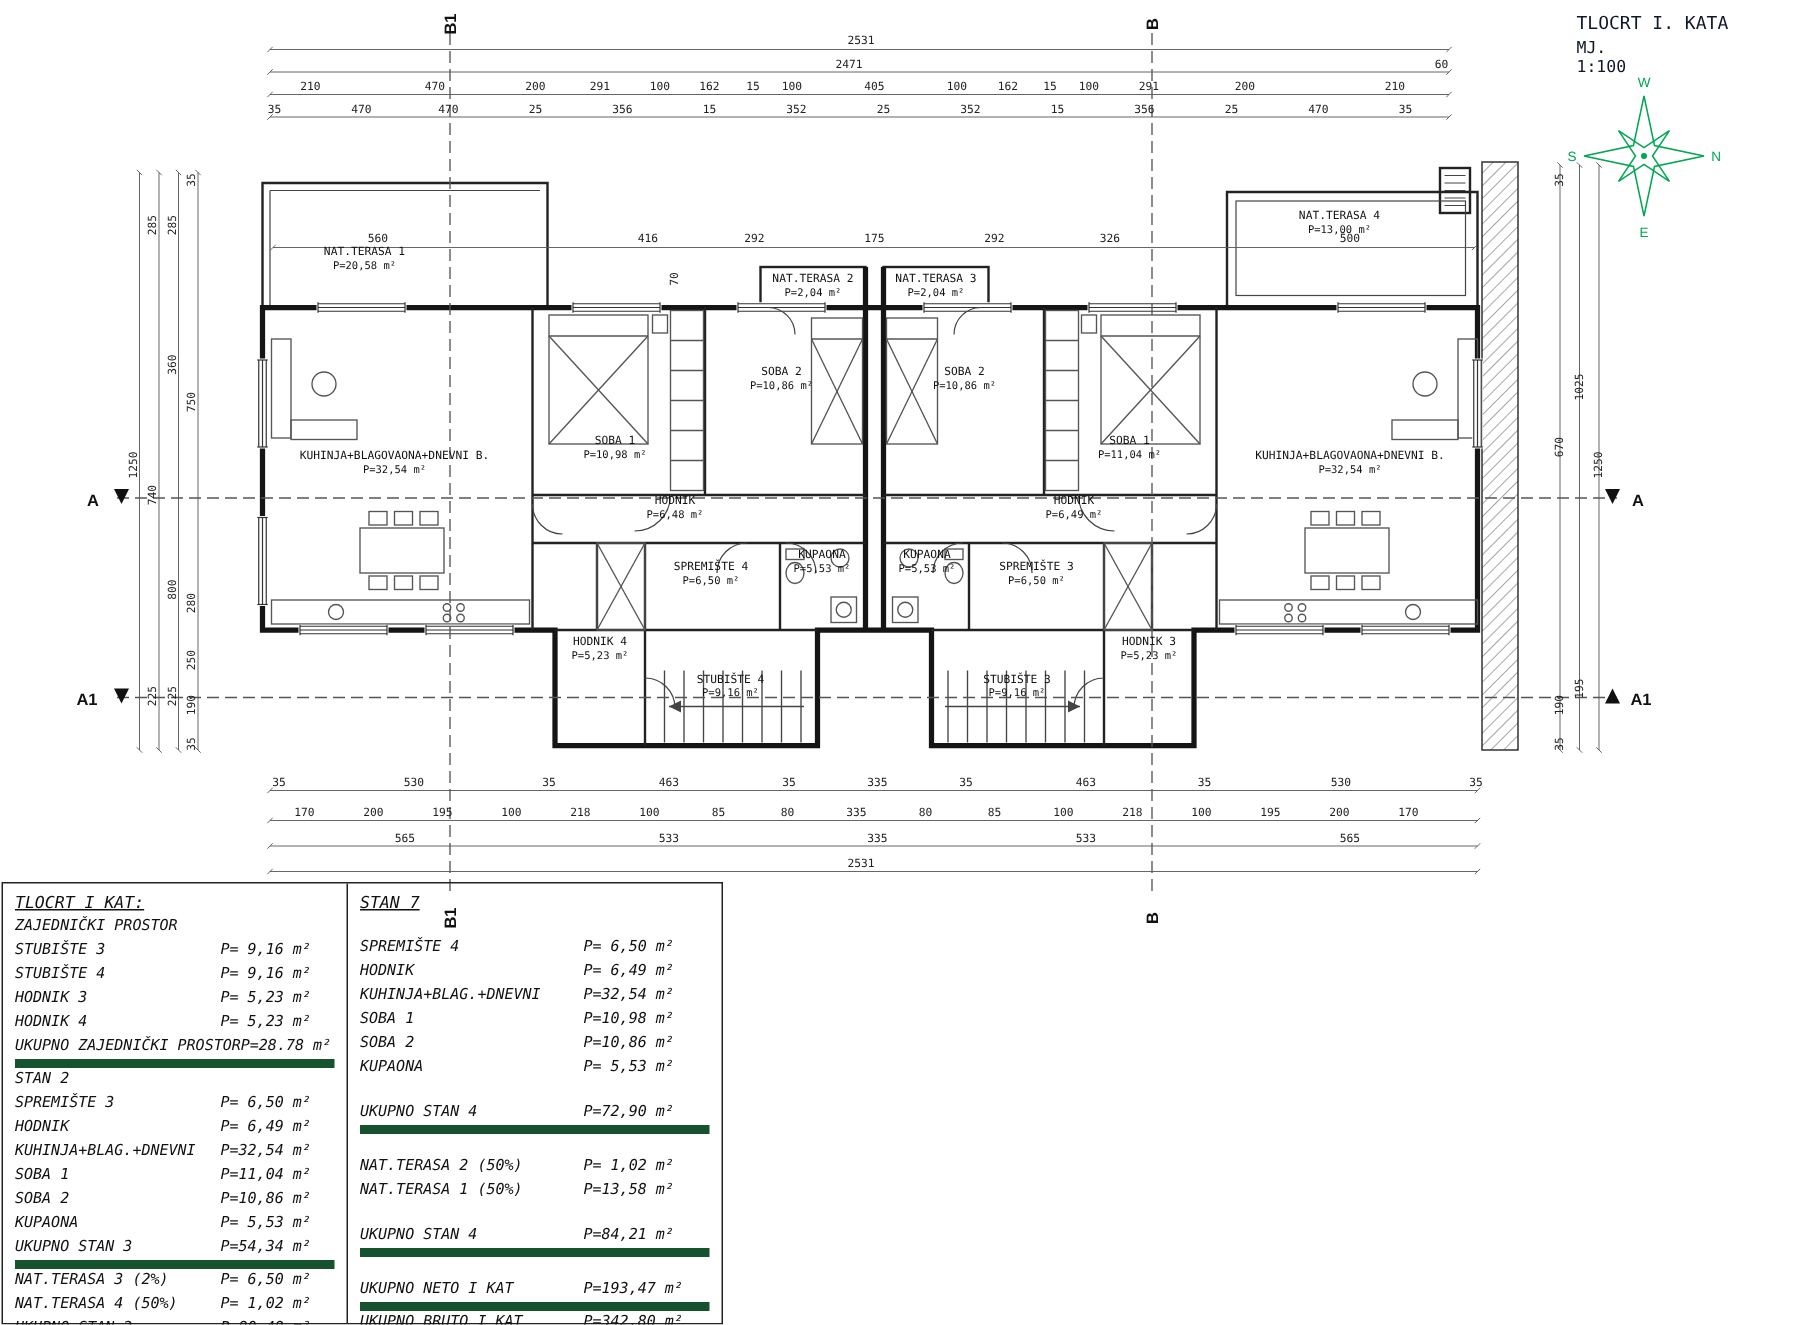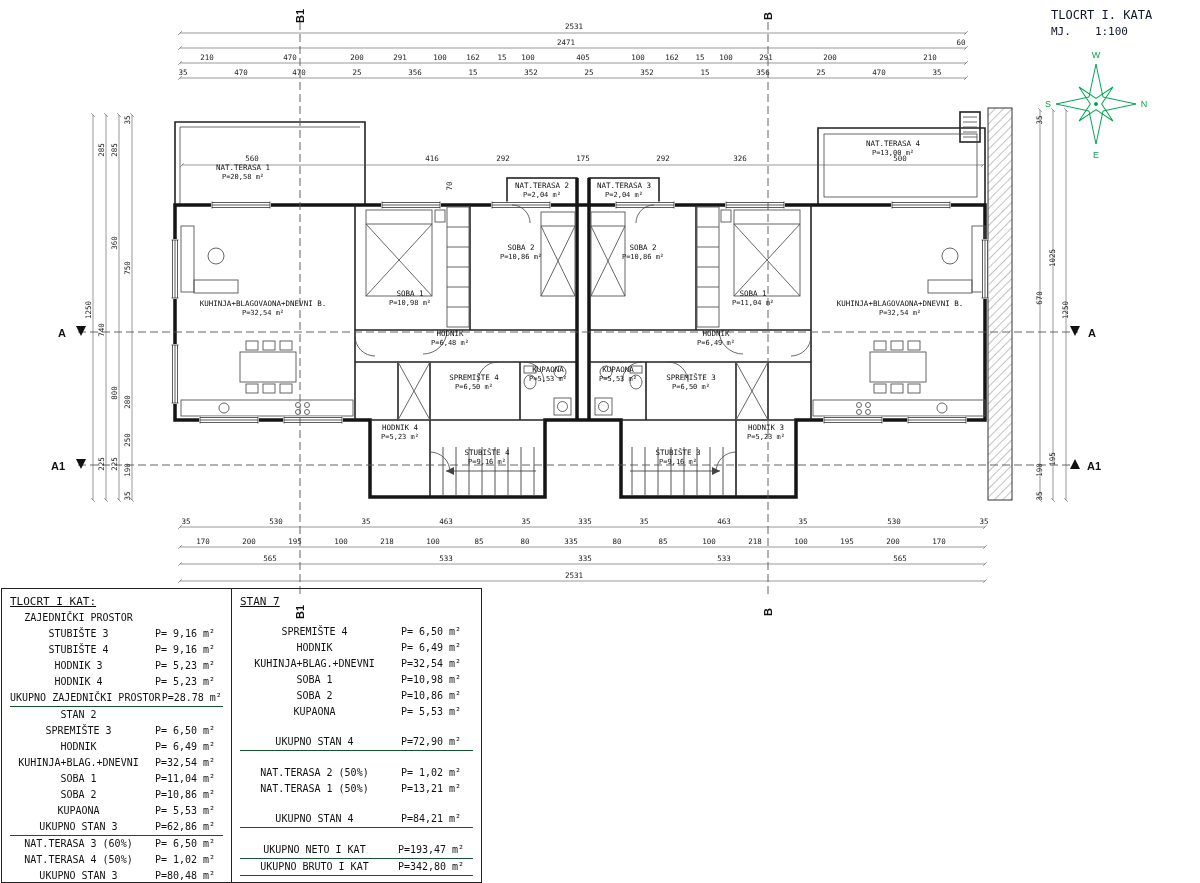--- a/index.html
+++ b/index.html
@@ -14,31 +14,31 @@
   .wall{stroke:#151515;stroke-width:3.5;fill:none;}
   .wall2{stroke:#222;stroke-width:1.6;fill:none;}
   .thin{stroke:#444;stroke-width:0.8;fill:none;}
   .furn{stroke:#555;stroke-width:0.9;fill:none;}
   .dash{stroke:#555;stroke-width:0.9;stroke-dasharray:8 4;fill:none;}
   .dimlines line{stroke:#555;stroke-width:0.6;}
   #winH line{stroke:#333;stroke-width:0.8;}
   .stair line{stroke:#444;stroke-width:0.9;}
   .titleblock{position:absolute;left:1051px;top:8px;color:#0f172a;}
   .tb-title{font-size:12px;white-space:pre;}
-  .tb-scale{display:flex;gap:24px;font-size:11px;margin-top:3px;}
-  .tables{position:absolute;left:1px;top:588px;width:479px;height:293px;display:flex;border:1px solid #222;background:transparent;color:#111;}
+  .tb-scale{display:flex;font-size:11px;margin-top:3px;flex-direction:column;}
+  .tables{position:absolute;left:1px;top:588px;width:479px;height:293px;display:flex;border:1px solid #222;background:transparent;color:#111;font-style:italic;}
   .tbl{padding:5px 8px 0;box-sizing:border-box;}
   .tbl-left{width:230px;border-right:1px solid #222;}
   .tbl-right{flex:1;}
   .tbl-title{font-size:11px;text-decoration:underline;white-space:pre;line-height:16px;}
-  .trow{display:flex;font-size:10px;line-height:16px;white-space:pre;text-align:center;}
+  .trow{display:flex;font-size:10px;line-height:16px;white-space:pre;}
   .tl{flex:1;}
   .tv{width:76px;margin-left:auto;}
   .tbl-right .tv{width:84px;}
-  .rule{border-bottom:1px solid #14532d;}
+  .rule{border-bottom:6px solid #14532d;}
   .gap{height:14px;}
 </style>
 </head>
 <body>
 
 <svg width="1200" height="883" viewBox="0 0 1200 883">
   <defs>
     <pattern id="hatch" width="6" height="6" patternUnits="userSpaceOnUse" patternTransform="rotate(45)">
       <line x1="0" y1="0" x2="0" y2="6" stroke="#888" stroke-width="1"></line>
     </pattern>
@@ -503,38 +503,38 @@
     <div class="trow"><span class="tl">HODNIK 3</span><span class="tv">P= 5,23 m²</span></div>
     <div class="trow"><span class="tl">HODNIK 4</span><span class="tv">P= 5,23 m²</span></div>
     <div class="trow rule"><span class="tl">UKUPNO ZAJEDNIČKI PROSTOR</span><span class="tv">P=28.78 m²</span></div>
     <div class="trow"><span class="tl">STAN 2</span><span class="tv"></span></div>
     <div class="trow"><span class="tl">SPREMIŠTE 3</span><span class="tv">P= 6,50 m²</span></div>
     <div class="trow"><span class="tl">HODNIK</span><span class="tv">P= 6,49 m²</span></div>
     <div class="trow"><span class="tl">KUHINJA+BLAG.+DNEVNI</span><span class="tv">P=32,54 m²</span></div>
     <div class="trow"><span class="tl">SOBA 1</span><span class="tv">P=11,04 m²</span></div>
     <div class="trow"><span class="tl">SOBA 2</span><span class="tv">P=10,86 m²</span></div>
     <div class="trow"><span class="tl">KUPAONA</span><span class="tv">P= 5,53 m²</span></div>
-    <div class="trow rule"><span class="tl">UKUPNO STAN 3</span><span class="tv">P=62,86 m²</span></div>
-    <div class="trow"><span class="tl">NAT.TERASA 3 (60%)</span><span class="tv">P= 6,50 m²</span></div>
+    <div class="trow rule"><span class="tl">UKUPNO STAN 3</span><span class="tv">P=54,34 m²</span></div>
+    <div class="trow"><span class="tl">NAT.TERASA 3 (2%)</span><span class="tv">P= 6,50 m²</span></div>
     <div class="trow"><span class="tl">NAT.TERASA 4 (50%)</span><span class="tv">P= 1,02 m²</span></div>
     <div class="trow rule"><span class="tl">UKUPNO STAN 3</span><span class="tv">P=80,48 m²</span></div>
   </div>
   <div class="tbl tbl-right">
     <div class="tbl-title">STAN 7</div>
     <div class="gap"></div>
     <div class="trow"><span class="tl">SPREMIŠTE 4</span><span class="tv">P= 6,50 m²</span></div>
     <div class="trow"><span class="tl">HODNIK</span><span class="tv">P= 6,49 m²</span></div>
     <div class="trow"><span class="tl">KUHINJA+BLAG.+DNEVNI</span><span class="tv">P=32,54 m²</span></div>
     <div class="trow"><span class="tl">SOBA 1</span><span class="tv">P=10,98 m²</span></div>
     <div class="trow"><span class="tl">SOBA 2</span><span class="tv">P=10,86 m²</span></div>
     <div class="trow"><span class="tl">KUPAONA</span><span class="tv">P= 5,53 m²</span></div>
     <div class="gap"></div>
     <div class="trow rule"><span class="tl">UKUPNO STAN 4</span><span class="tv">P=72,90 m²</span></div>
     <div class="gap"></div>
     <div class="trow"><span class="tl">NAT.TERASA 2 (50%)</span><span class="tv">P= 1,02 m²</span></div>
-    <div class="trow"><span class="tl">NAT.TERASA 1 (50%)</span><span class="tv">P=13,21 m²</span></div>
+    <div class="trow"><span class="tl">NAT.TERASA 1 (50%)</span><span class="tv">P=13,58 m²</span></div>
     <div class="gap"></div>
     <div class="trow rule"><span class="tl">UKUPNO STAN 4</span><span class="tv">P=84,21 m²</span></div>
     <div class="gap"></div>
     <div class="trow rule"><span class="tl">UKUPNO NETO I KAT</span><span class="tv">P=193,47 m²</span></div>
     <div class="trow rule"><span class="tl">UKUPNO BRUTO I KAT</span><span class="tv">P=342,80 m²</span></div>
   </div>
 </div>
 
 </body></html>

